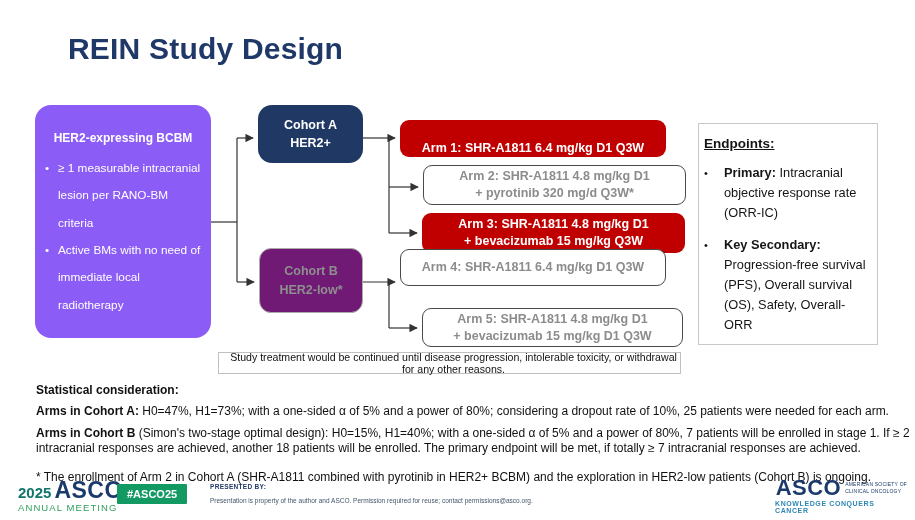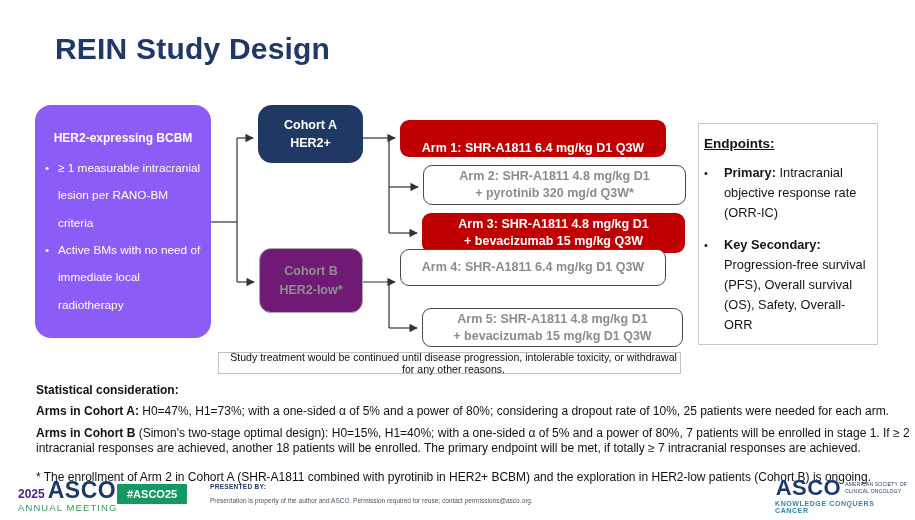--- a/index.html
+++ b/index.html
@@ -1,21 +1,21 @@
 <!DOCTYPE html>
 <html><head>
 <meta charset="utf-8">
 <style>
   html,body{margin:0;padding:0;background:#ffffff;}
   body{width:915px;height:520px;position:relative;overflow:hidden;
        font-family:"Liberation Sans",sans-serif;-webkit-font-smoothing:antialiased;}
   .abs{position:absolute;}
 
   
-  .title{left:55px;top:32px;font-size:30px;font-weight:bold;color:#1F3868;letter-spacing:.2px;}
+  .title{left:68px;top:32px;font-size:30px;font-weight:bold;color:#1F3868;letter-spacing:.2px;}
 
   
   .elig{left:35px;top:105px;width:176px;height:233px;background:#8b5cf6;border-radius:16px;
         color:#fff;box-sizing:border-box;padding:26px 10px 0 10px;}
   .elig-header{font-size:12px;font-weight:bold;text-align:center;margin-bottom:10px;}
   .elig-bullet{display:flex;font-size:11.8px;line-height:2.32;}
   .elig-bullet .bm{width:13px;flex:0 0 13px;}
 
   
   .cohort{box-sizing:border-box;display:flex;flex-direction:column;justify-content:center;
@@ -50,21 +50,21 @@
   
   .stats{left:36px;top:383px;width:874px;color:#111;font-size:12px;line-height:1.28;}
   .stats .hdr{font-weight:bold;margin-bottom:6px;}
   .stats p{margin:0 0 6px 0;}
   .stats .lead{font-weight:bold;}
   .stats .footnote{margin-top:14px;}
 
   
   .logo-left{left:18px;top:480px;width:100px;}
   .logo-left .row{display:flex;align-items:baseline;}
-  .ll-year{color:#4c1d95;font-size:12px;font-weight:bold;margin-right:3px;}
+  .ll-year{color:#0f766e;font-size:15px;font-weight:bold;margin-right:3px;}
   .ll-asco{color:#1B3A6B;font-size:23px;font-weight:bold;letter-spacing:.5px;line-height:.9;}
   .ll-am{color:#2E9E5B;font-size:9.5px;letter-spacing:1.1px;margin-top:1px;}
   .badge{left:117px;top:484px;background:#139A63;color:#fff;font-size:11px;font-weight:bold;
          padding:4px 10px;border-radius:1px;}
   .presented{left:210px;top:483px;font-size:6.5px;font-weight:bold;color:#1F3864;letter-spacing:.3px;}
   .disclaimer{left:210px;top:497px;font-size:6.5px;color:#44546A;}
   .logo-right{left:775px;top:478px;width:132px;}
   .logo-right .row{display:flex;align-items:center;justify-content:flex-end;}
   .lr-asco{color:#1B3A6B;font-size:22px;font-weight:bold;letter-spacing:.5px;line-height:.9;margin-right:4px;}
   .lr-soc{color:#1B3A6B;font-size:5px;line-height:1.3;letter-spacing:.2px;}

